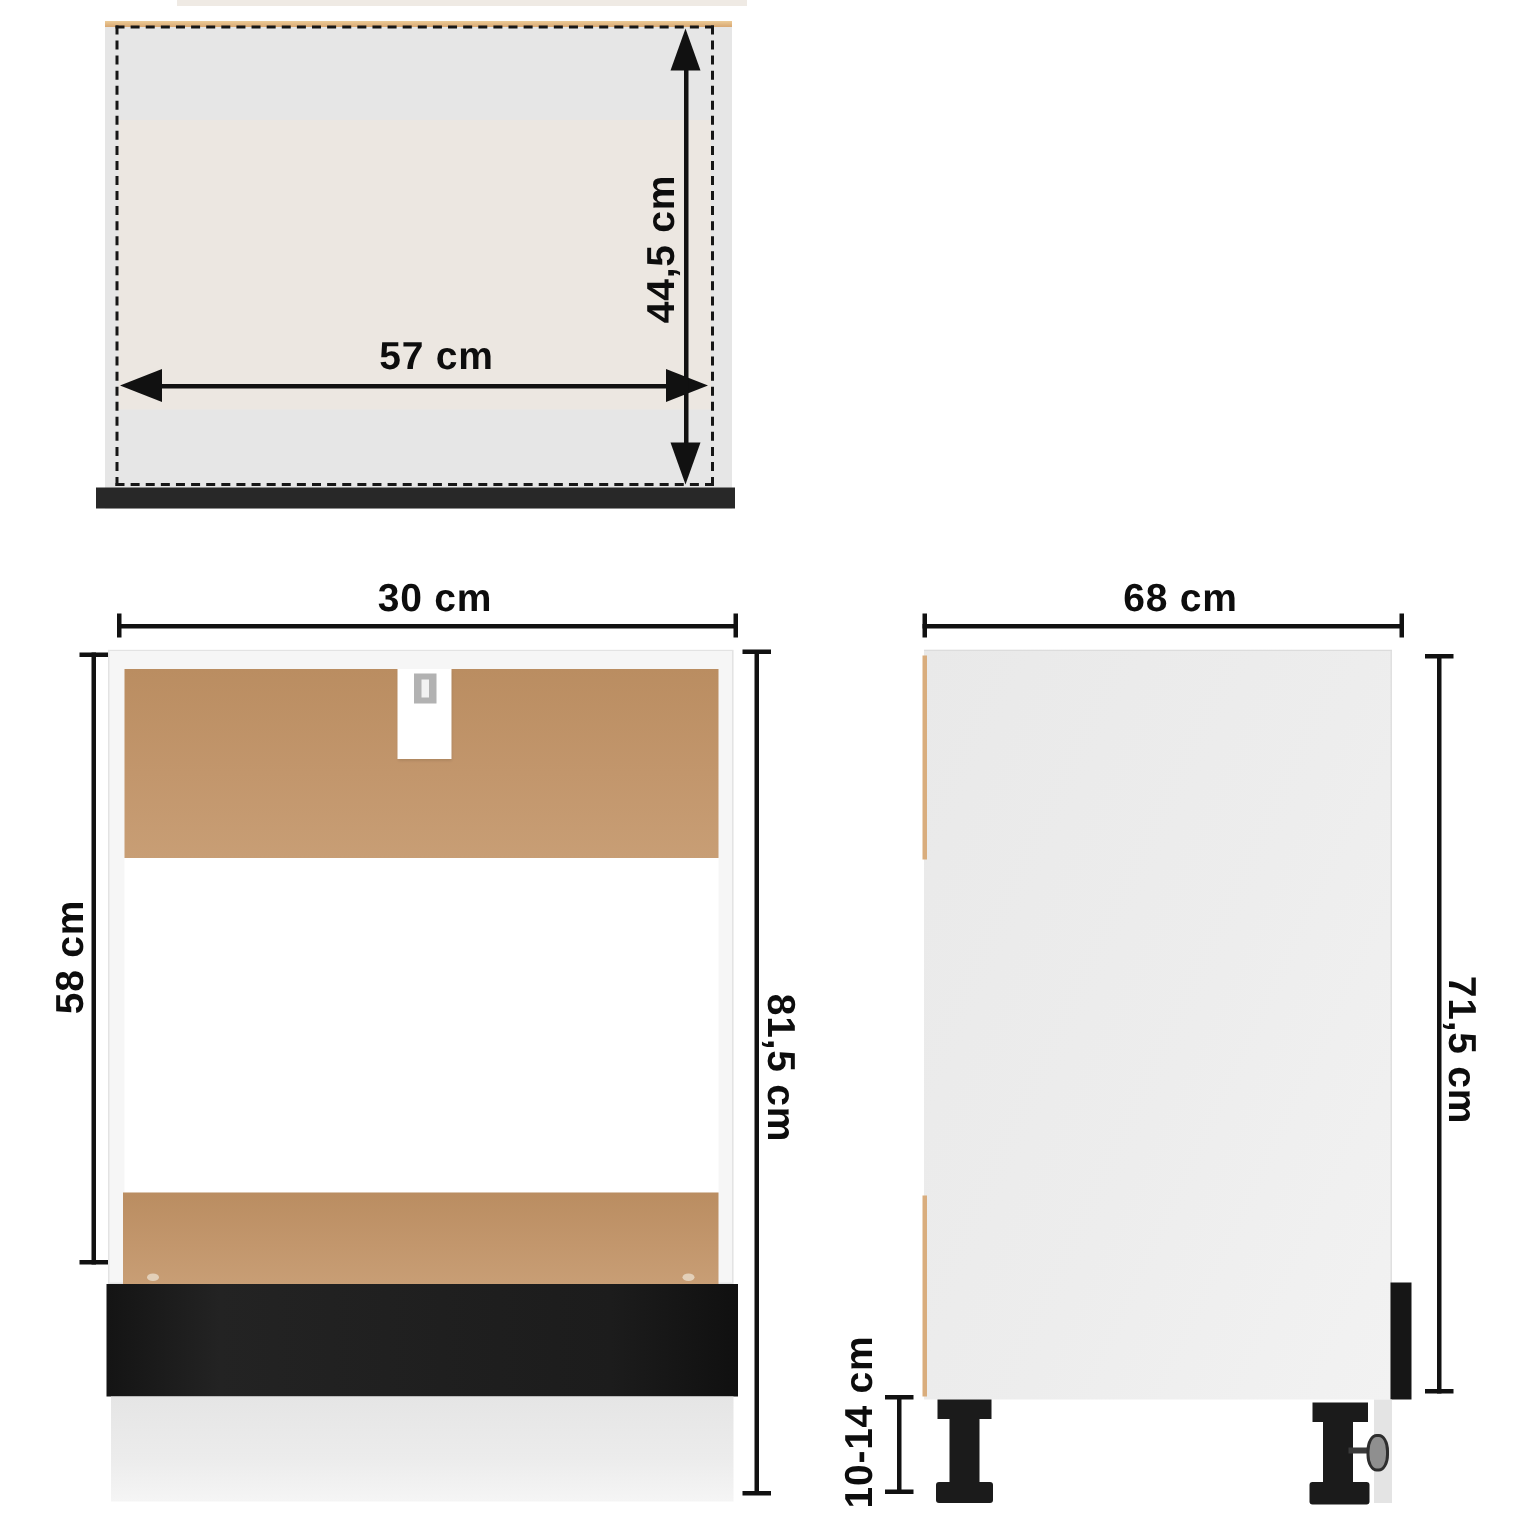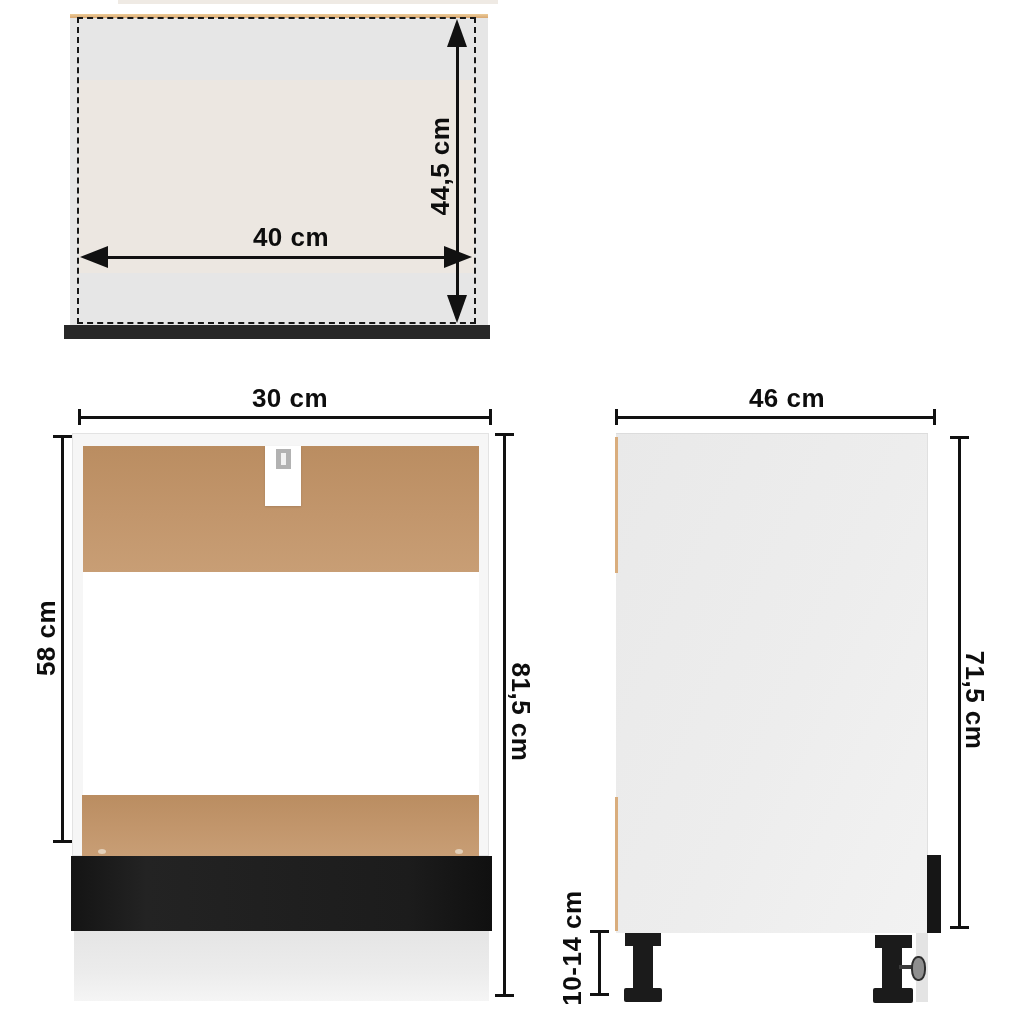--- a/index.html
+++ b/index.html
@@ -71,21 +71,21 @@
     <div class="abs tv-photo"></div>
     <div class="abs tv-woodedge"></div>
     <div class="abs tv-inner"></div>
     <div class="abs tv-dashed"></div>
     <div class="abs tv-bar"></div>
 
     <div>
       <div class="dim-line-h" style="left:96px;top:256px;width:364px;"></div>
       <div class="ah-left" style="left:80px;top:246px;"></div>
       <div class="ah-right" style="left:444px;top:246px;"></div>
-      <div class="dim-label" style="left:291px;top:237px;">40 cm</div>
+      <div class="dim-label" style="left:291px;top:237px;">57 cm</div>
     </div>
 
     <div>
       <div class="dim-line-v" style="left:456px;top:38px;height:266px;"></div>
       <div class="ah-up" style="left:447px;top:19px;"></div>
       <div class="ah-down" style="left:447px;top:295px;"></div>
       <div class="dim-label rot-ccw" style="left:440px;top:166px;">44,5 cm</div>
     </div>
   </div>
 
@@ -125,21 +125,21 @@
       <div class="dim-label rot-cw" style="left:521px;top:712px;">81,5 cm</div>
     </div>
   </div>
 
   <div>
 
     <div>
       <div class="dim-line-h" style="left:615px;top:416px;width:321px;"></div>
       <div class="tick-v" style="left:615px;top:409px;"></div>
       <div class="tick-v" style="left:933px;top:409px;"></div>
-      <div class="dim-label" style="left:787px;top:398px;">46 cm</div>
+      <div class="dim-label" style="left:787px;top:398px;">68 cm</div>
     </div>
 
     <div class="abs sv-panel"></div>
     <div class="sv-tan" style="left:615px;top:437px;height:136px;"></div>
     <div class="sv-tan" style="left:615px;top:797px;height:134px;"></div>
     <div class="abs sv-handle"></div>
     <div class="abs sv-strip"></div>
 
     <div>
       <div class="leg" style="left:625px;top:933px;width:36px;height:13px;"></div>

